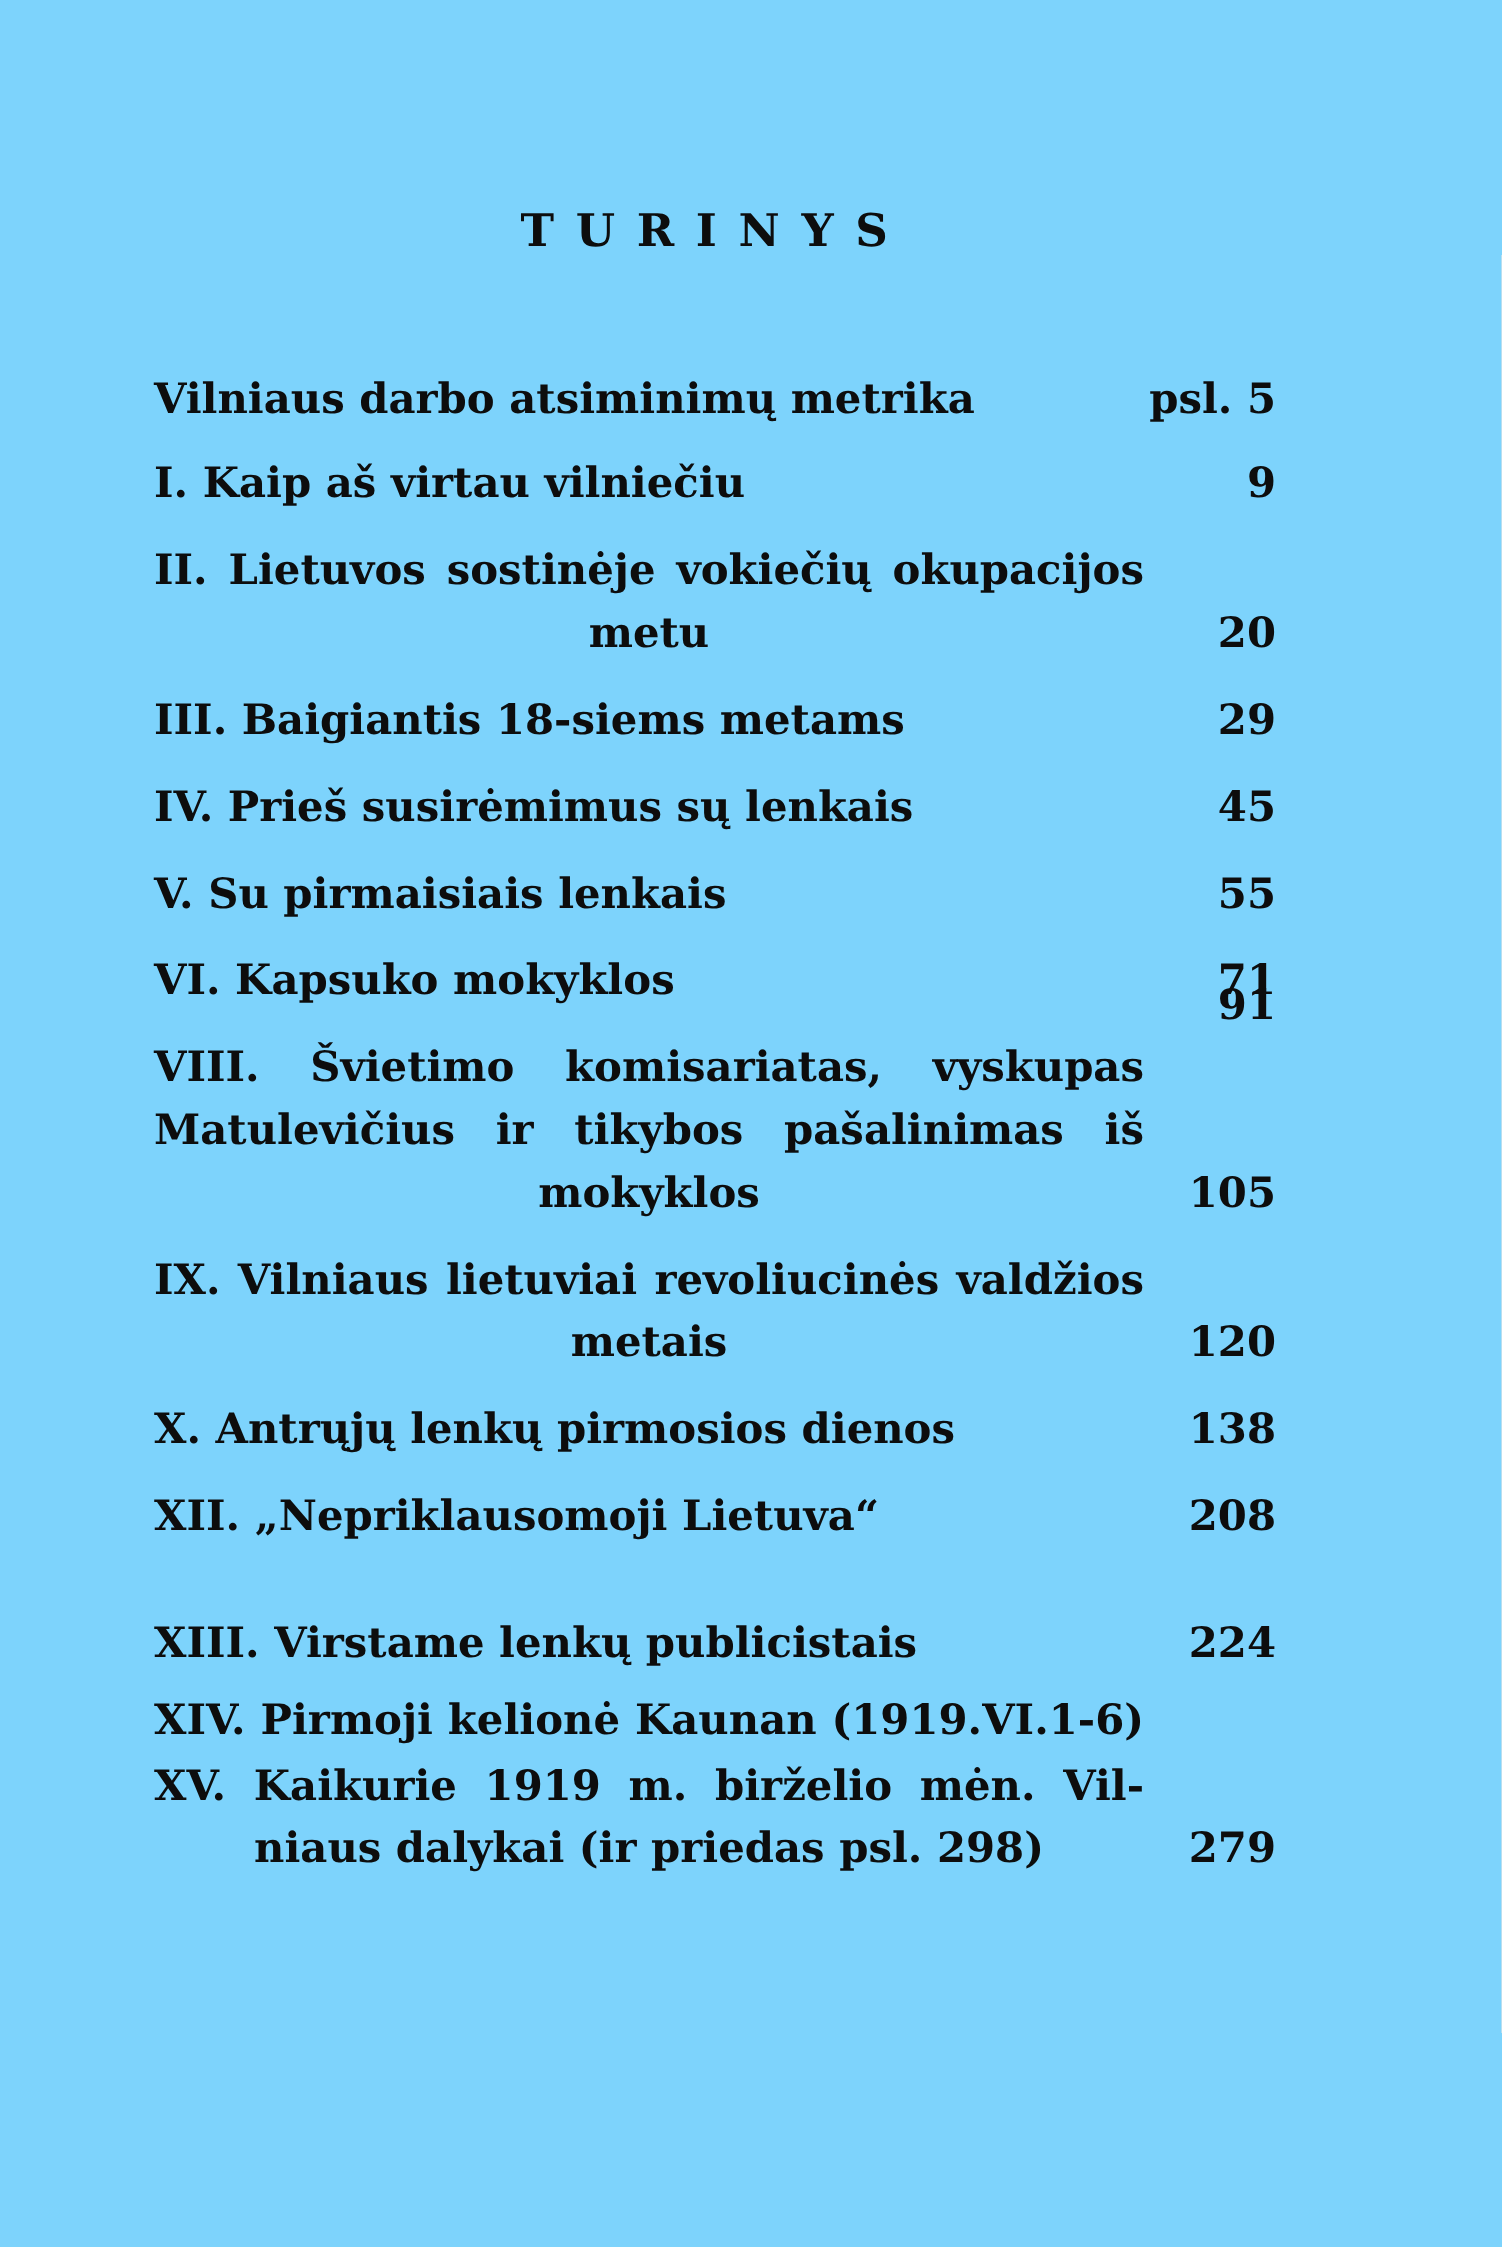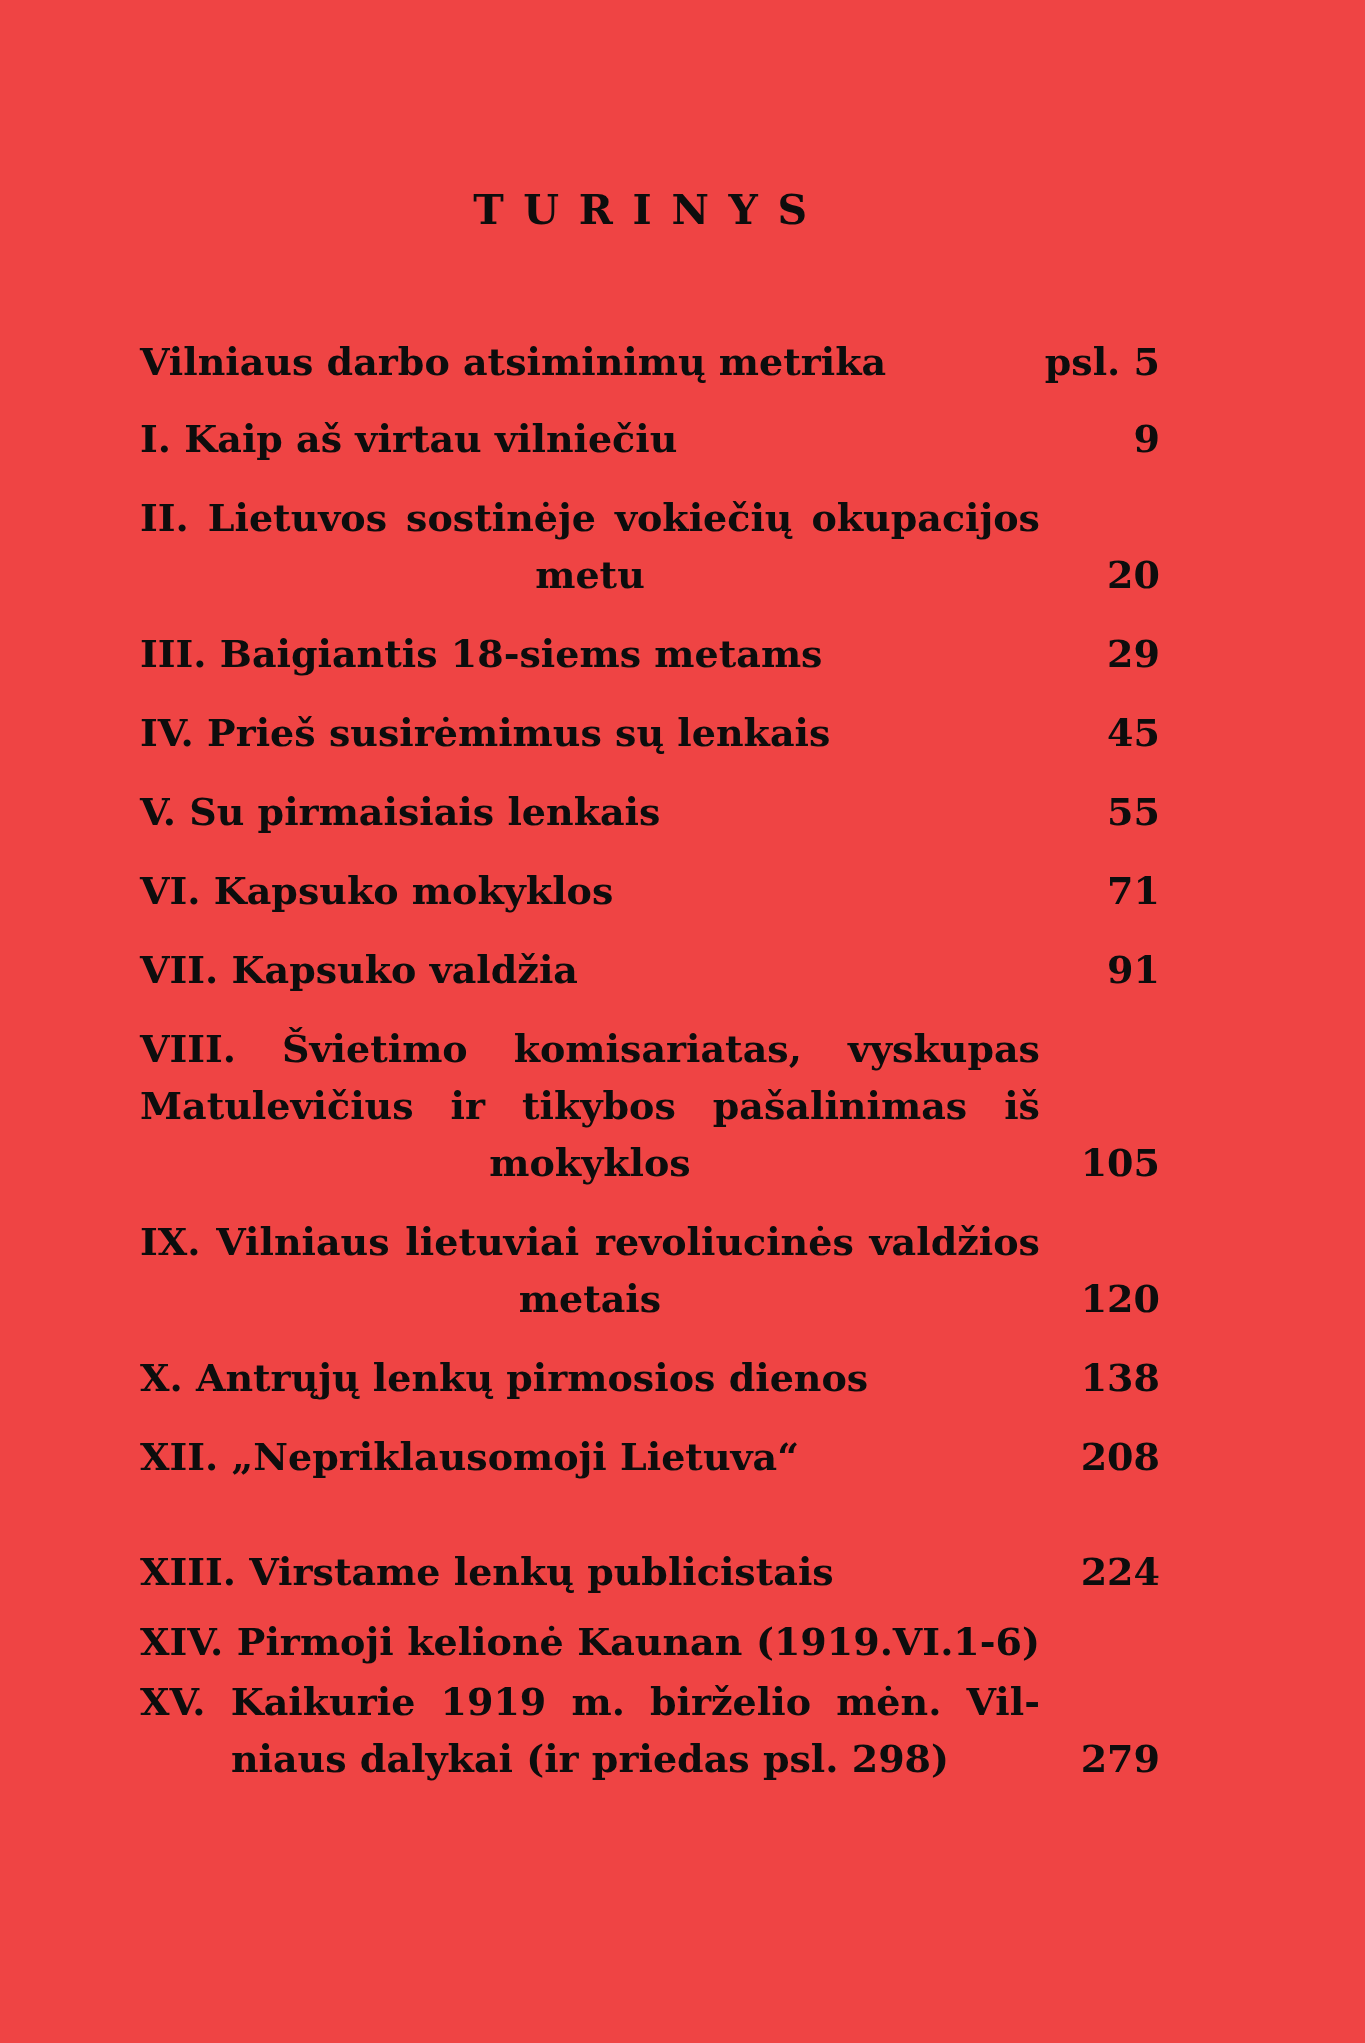--- a/index.html
+++ b/index.html
@@ -5,21 +5,21 @@
   html, body {
     margin: 0;
     padding: 0;
     background: #e8e8e8;
   }
   .page {
     position: relative;
     width: 1365px;
     height: 2043px;
     margin: 0 auto;
-    background: #ef4444;
+    background: #7dd3fc;
     color: #0d0d0d;
     font-family: "DejaVu Serif", "Liberation Serif", serif;
     font-weight: 700;
     box-sizing: border-box;
     padding: 190px 205px 0 140px;
     overflow: hidden;
   }
   .toc-title {
     font-size: 41px;
     line-height: 1;
@@ -93,21 +93,20 @@
       <div class="line">V. Su pirmaisiais lenkais</div>
       <span class="num">55</span>
     </div>
 
     <div class="entry">
       <div class="line">VI. Kapsuko mokyklos</div>
       <span class="num">71</span>
     </div>
 
     <div class="entry">
-      <div class="line">VII. Kapsuko valdžia</div>
       <span class="num">91</span>
     </div>
 
     <div class="entry">
       <div class="line j">VIII. Švietimo komisariatas, vyskupas</div>
       <div class="line j">Matulevičius ir tikybos pašalinimas iš</div>
       <div class="line r">mokyklos</div>
       <span class="num">105</span>
     </div>
 

